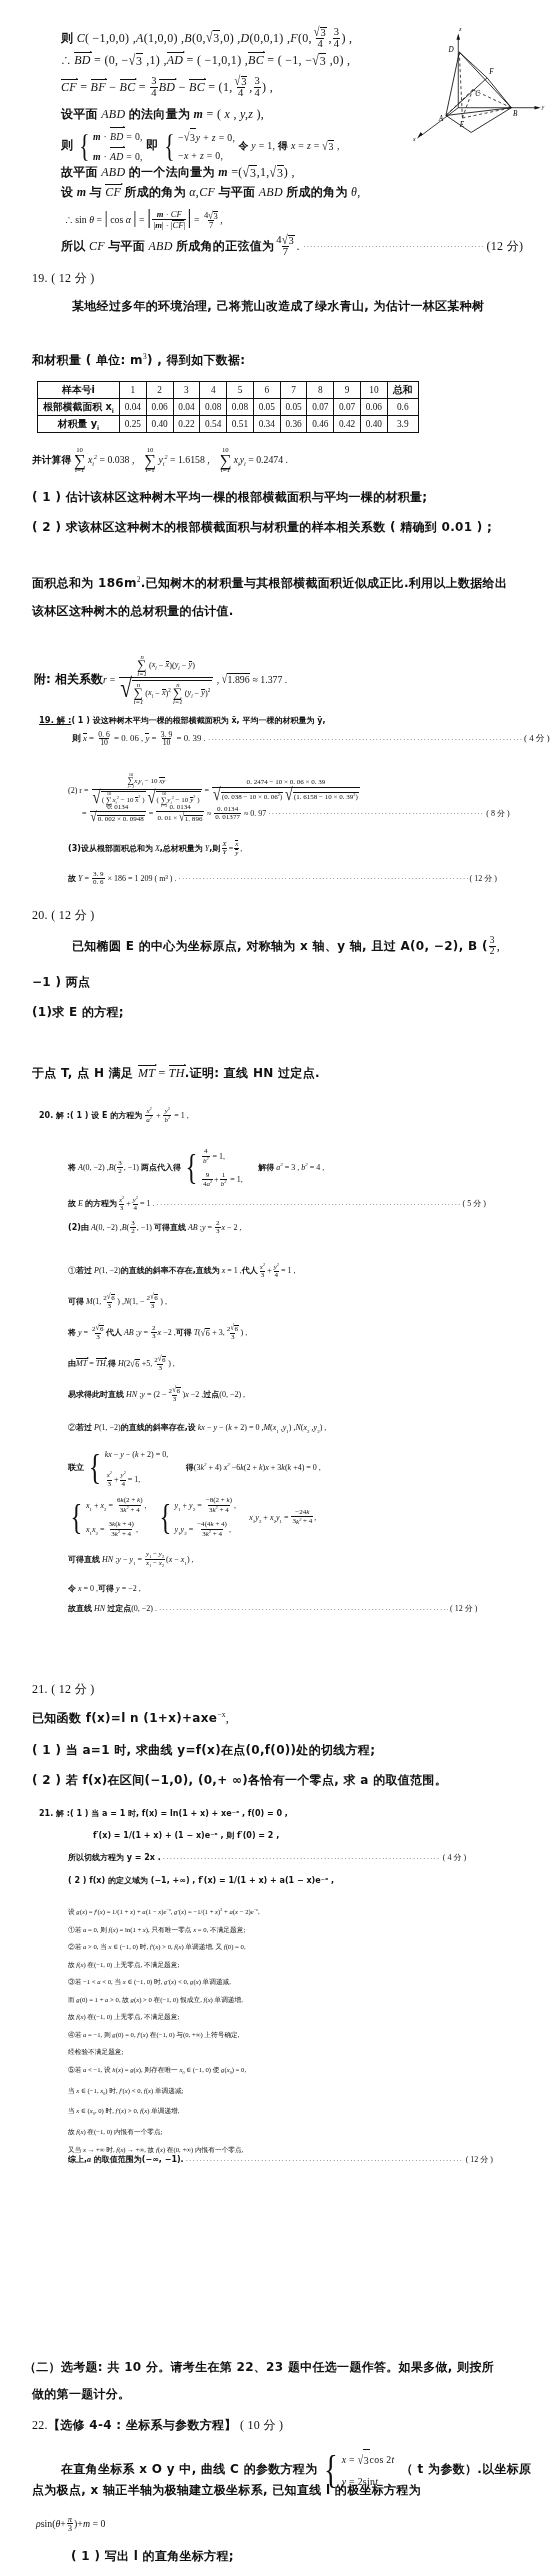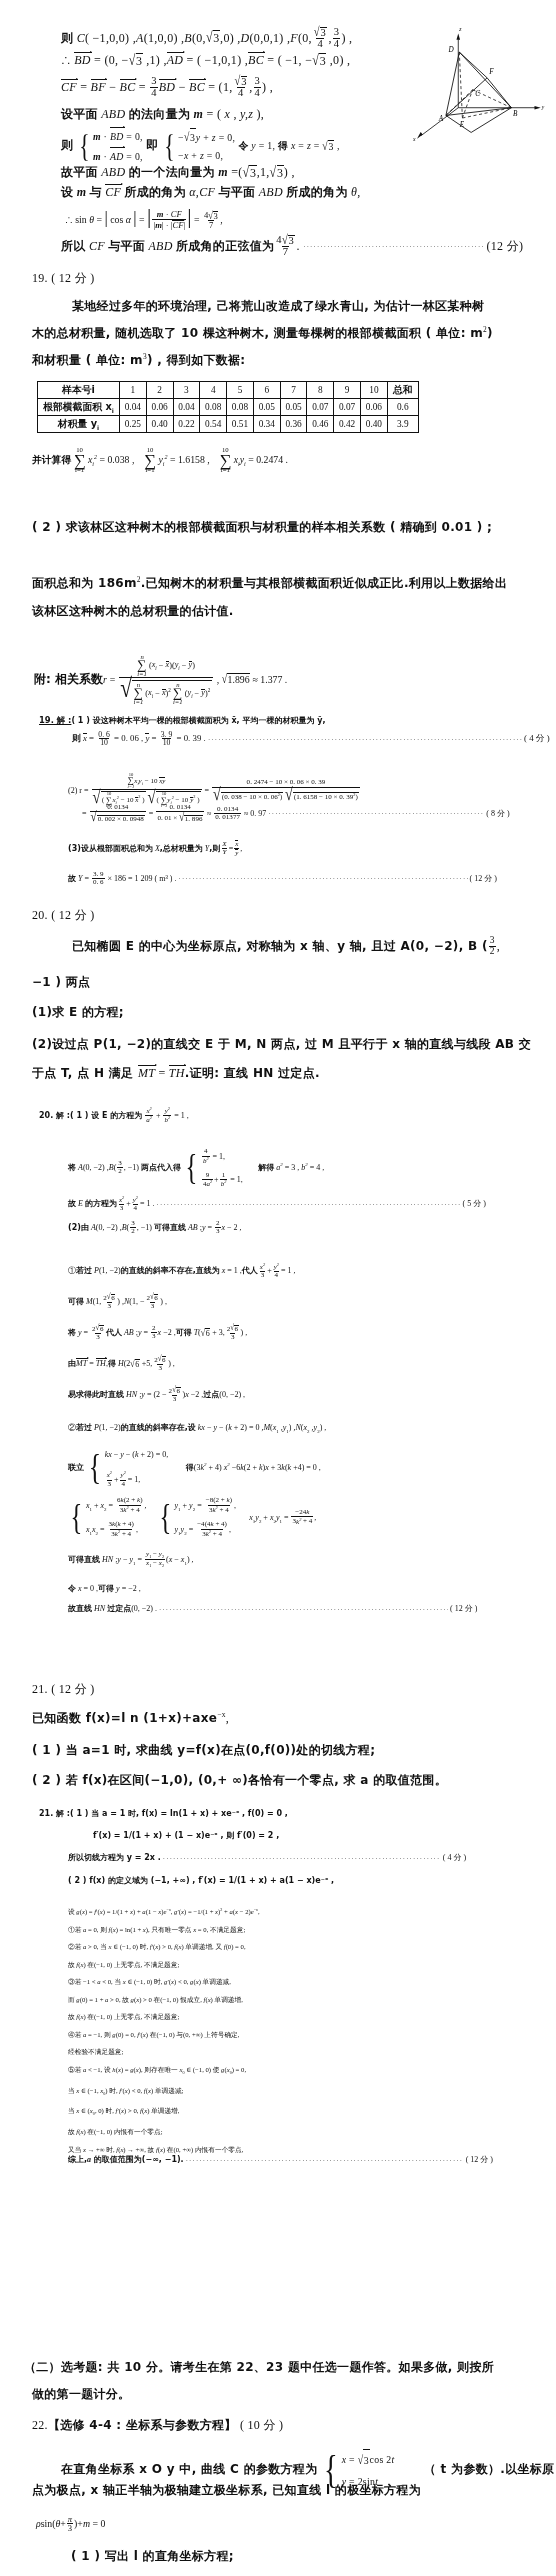--- a/index.html
+++ b/index.html
@@ -179,23 +179,20 @@
     <text x="112" y="203" font-family="Liberation Serif, serif" font-size="14" font-style="italic">A</text>
   </svg>
 
   <div class="blk big" style="left:32px;top:270px;">
     <span>19.</span> <span>( 12 分 )</span>
   </div>
 
   <div class="blk big" style="left:72px;top:298px;">
     <span class="cn">某地经过多年的环境治理, 己将荒山改造成了绿水青山, 为估计一林区某种树</span>
   </div>
-  <div class="blk big" style="left:32px;top:325px;">
-    <span class="cn">木的总材积量, 随机选取了 10 棵这种树木, 测量每棵树的根部横截面积 ( 单位: m</span><sup>2</sup><span class="cn">)</span>
-  </div>
   <div class="blk big" style="left:32px;top:352px;">
     <span class="cn">和材积量 ( 单位: m</span><sup>3</sup><span class="cn">) , 得到如下数裾:</span>
   </div>
 
   <div class="wrapblk" style="left:37px;top:381px;">
     <table class="dt">
       <tbody>
           <tr>
         <td class="lbl">样本号i</td>
         <td style="width:21.6px">1</td>
@@ -257,20 +254,23 @@
     </span>
     <span class="it serif">y<sub>i</sub><sup>2</sup></span> = 1.6158 ,
     <span style="display:inline-block;text-align:center;vertical-align:middle;line-height:1;margin-left:7.2px;">
       <span class="xsml" style="display:block;">10</span>
       <span style="font-size:1.7em;display:block;line-height:.8;">∑</span>
       <span class="xsml" style="display:block;">i=1</span>
     </span>
     <span class="it serif">x<sub>i</sub>y<sub>i</sub></span> = 0.2474 .
   </div>
 
+  <div class="blk big" style="left:32px;top:489px;">
+    <span class="cn">( 1 ) 估计该林区这种树木平均一棵的根部横截面积与平均一棵的材积量;</span>
+  </div>
   <div class="blk big" style="left:32px;top:519px;">
     <span class="cn">( 2 ) 求该林区这种树木的根部横截面积与材积量的样本相关系数 ( 精确到 0.01 ) ;</span>
   </div>
   <div class="blk big" style="left:32px;top:575px;">
     <span class="cn">面积总和为 186m</span><sup>2</sup><span class="cn">.已知树木的材积量与其根部横截面积近似成正比.利用以上数据给出</span>
   </div>
   <div class="blk big" style="left:32px;top:603px;">
     <span class="cn">该林区这种树木的总材积量的估计值.</span>
   </div>
 
@@ -408,23 +408,20 @@
     <span class="cn">已知椭圆 E 的中心为坐标原点, 对称轴为 x 轴、y 轴, 且过 A(0, −2), B (</span><span class="frac" style="font-size:.9em;">
         <span class="num">3</span>
         <span class="den">2</span>
       </span>,
   </div>
   <div class="blk big" style="left:32px;top:974px;">
     <span class="cn">−1 ) 两点</span>
   </div>
   <div class="blk big" style="left:32px;top:1004px;">
     <span class="cn">(1)求 E 的方程;</span>
-  </div>
-  <div class="blk big" style="left:32px;top:1036px;">
-    <span class="cn">(2)设过点 P(1, −2)的直线交 E 于 M, N 两点, 过 M 且平行于 x 轴的直线与线段 AB 交</span>
   </div>
   <div class="blk big" style="left:32px;top:1065px;">
     <span class="cn">于点 T, 点 H 满足 </span><span class="vec it serif">MT</span> = <span class="vec it serif">TH</span><span class="cn">.证明: 直线 HN 过定点.</span>
   </div>
 
   <div class="blk sml" style="left:39px;top:1107px;">
     <span class="cn">20. 解 :</span><span class="cn">( 1 ) 设 E 的方程为</span>
     <span class="frac">
         <span class="num it serif">x<sup>2</sup></span>
         <span class="den it serif">a<sup>2</sup></span>
@@ -661,21 +658,21 @@
 
   <div class="blk big" style="left:61px;top:2448px;">
     <span class="cn">在直角坐标系 x O y 中, 曲线 C 的参数方程为</span>
     <span class="brace">
       <span class="bl" style="font-size:3.4em;">{</span>
       <span class="rows mid" style="line-height:2.2;">
         <span><span class="it serif">x</span> = <span class="sq"><span class="rad">√</span><span class="bar">3</span></span>cos 2<span class="it serif">t</span></span>
         <span><span class="it serif">y</span> = 2sin<span class="it serif">t</span></span>
       </span>
     </span>
-    <span class="cn" style="margin-left:26px;">（ t 为参数）.以坐标原</span>
+    <span class="cn" style="margin-left:3px;">（ t 为参数）.以坐标原</span>
   </div>
   <div class="blk big" style="left:32px;top:2482px;">
     <span class="cn">点为极点, x 轴正半轴为极轴建立极坐标系, 已知直线 l 的极坐标方程为</span>
   </div>
   <div class="blk mid" style="left:36px;top:2515px;">
     <span class="it serif">ρ</span>sin(<span class="it serif">θ</span>+<span class="frac">
         <span class="num it serif">π</span>
         <span class="den">3</span>
       </span>)+<span class="it serif">m</span> = 0
   </div>

